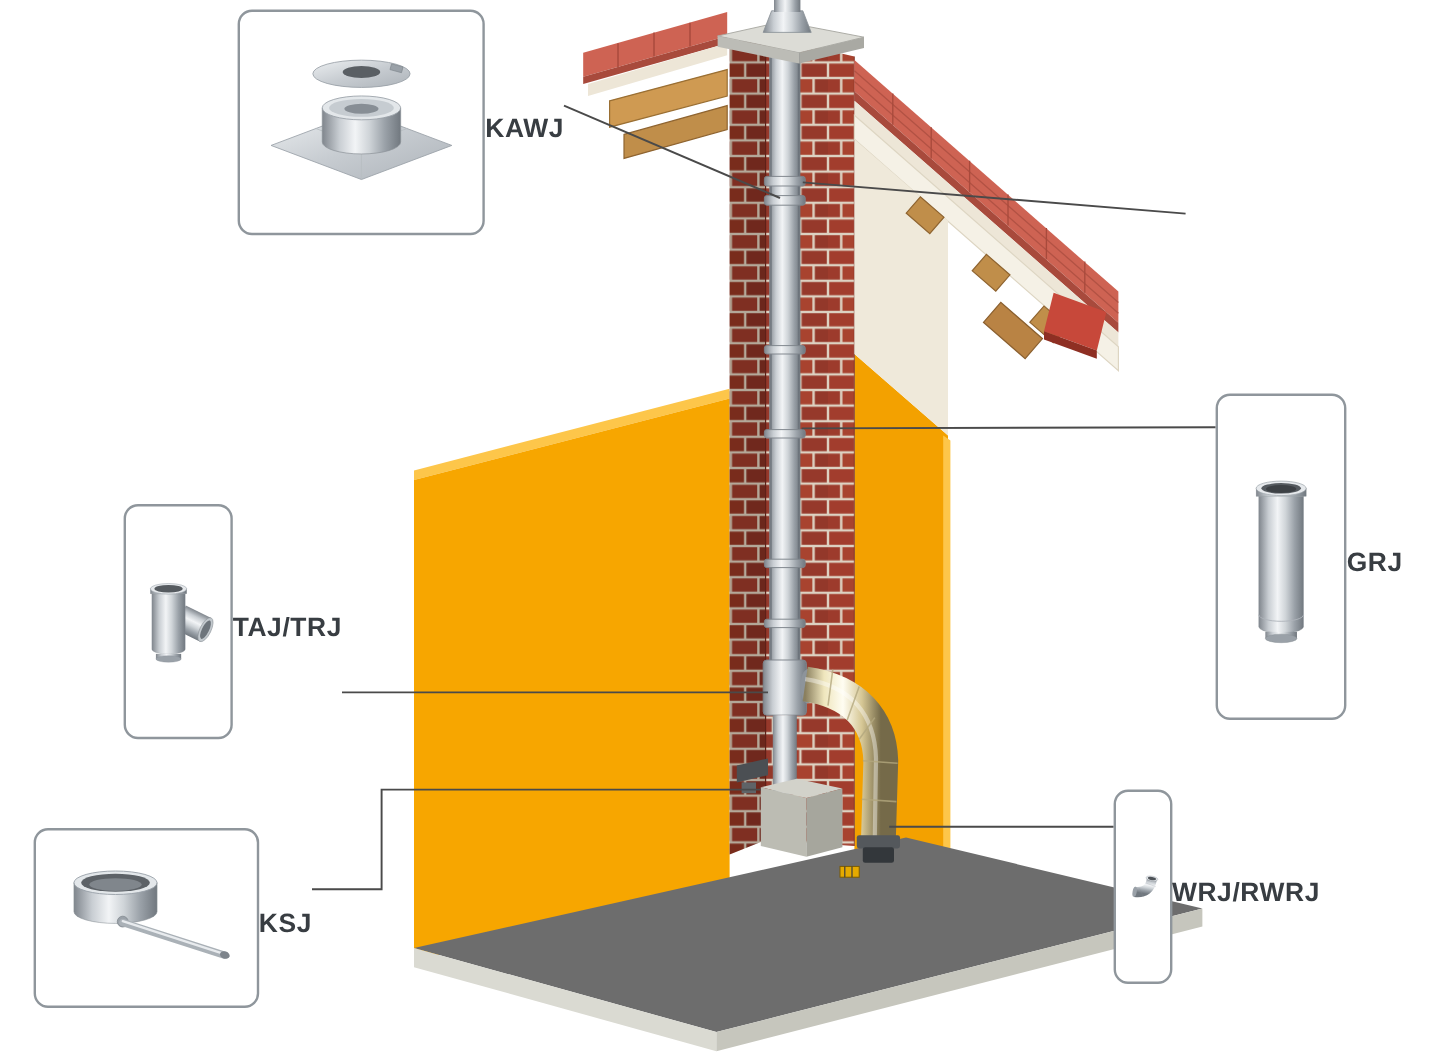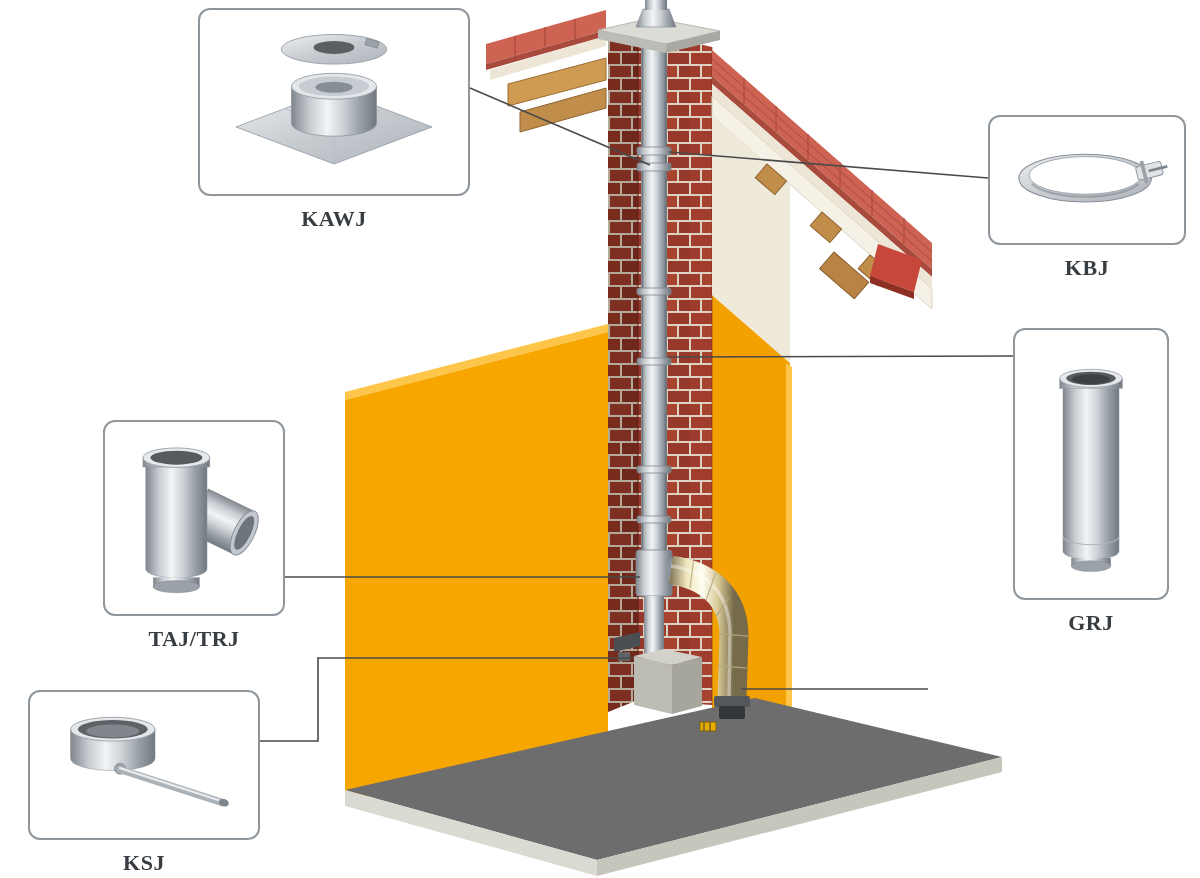--- a/index.html
+++ b/index.html
@@ -1,20 +1,20 @@
 <!DOCTYPE html>
 <html><head>
 <meta charset="utf-8">
 <style>
   * { margin:0; padding:0; box-sizing:border-box; }
   html,body { background:#ffffff; }
   body { font-family:"Liberation Sans", sans-serif; }
   .page { position:relative; width:1200px; height:878px; background:#ffffff; overflow:hidden; }
   .scene { position:absolute; left:0; top:0; width:1200px; height:878px; }
-  .callout { position:absolute; display:flex; flex-direction:column; align-items:center;font-family:Liberation Serif, serif; }
+  .callout { position:absolute; display:flex; flex-direction:row; align-items:center; }
   .box { width:100%; background:#ffffff; border:2px solid #8f969c; border-radius:12px;
          padding:6px; display:flex; align-items:center; justify-content:center; }
   .box svg { width:100%; height:100%; display:block; }
   .label { margin-top:10px; font-weight:700; font-size:22px; letter-spacing:0.5px; color:#383d42; }
   #c-kawj { left:198px; top:8px;   width:272px; } #c-kawj .box { height:188px; }
   #c-kbj  { left:988px; top:115px; width:198px; } #c-kbj  .box { height:130px; }
   #c-grj  { left:1013px; top:328px; width:156px; } #c-grj .box { height:272px; }
   #c-taj  { left:103px; top:420px; width:182px; } #c-taj  .box { height:196px; }
   #c-ksj  { left:28px;  top:690px; width:232px; } #c-ksj  .box { height:150px; }
   #c-wrj  { left:928px; top:658px; width:172px; } #c-wrj  .box { height:162px; }
@@ -197,35 +197,20 @@
         <ellipse cx="134" cy="36" rx="57" ry="16" fill="url(#plateG)" stroke="#99a0a7" stroke-width="1"></ellipse>
         <ellipse cx="134" cy="34" rx="22" ry="7" fill="#5a5f64"></ellipse>
         <g transform="rotate(15 175 30)">
             <rect x="168" y="26" width="14" height="7" fill="#9aa1a8" stroke="#7d848b" stroke-width="0.7"></rect>
           </g>
       </svg>
     </div>
     <div class="label">KAWJ</div>
   </div>
 
-  <div class="callout" id="c-kbj">
-    <div class="box">
-      <svg viewBox="0 0 192 124">
-        <ellipse cx="94" cy="60" rx="72" ry="26" fill="url(#plateG)" stroke="#868d94" stroke-width="1.2"></ellipse>
-        <ellipse cx="94" cy="57" rx="61" ry="20.5" fill="#ffffff" stroke="#98a0a7" stroke-width="1"></ellipse>
-        <path d="M36,66 A61,20.5 0 0 0 152,66" fill="none" stroke="#858c93" stroke-width="2.5" opacity="0.6"></path>
-        <g transform="rotate(-14 166 52)">
-          <rect x="150" y="44" width="28" height="15" rx="3" fill="#dfe3e6" stroke="#8b9298" stroke-width="1"></rect>
-          <rect x="156" y="39" width="4" height="25" fill="#9aa1a8"></rect>
-          <line x1="163" y1="51.5" x2="184" y2="51.5" stroke="#7d848b" stroke-width="3"></line>
-        </g>
-      </svg>
-    </div>
-    <div class="label">KBJ</div>
-  </div>
 
   <div class="callout" id="c-grj">
     <div class="box">
       <svg viewBox="0 0 170 268">
         <rect x="47" y="30" width="76" height="12" fill="url(#steelV)" stroke="#8a9197" stroke-width="0.6"></rect>
         <path d="M51,42 L51,240 A34,10 0 0 0 119,240 L119,42 Z" fill="url(#steelV)" stroke="#8a9197" stroke-width="0.6"></path>
         <path d="M51,222 A34,10 0 0 0 119,222" fill="none" stroke="#aeb4ba" stroke-width="1.4"></path>
         <rect x="61" y="248" width="48" height="10" fill="url(#steelV)"></rect>
         <ellipse cx="85" cy="258" rx="24" ry="6.5" fill="#9aa1a8" stroke="#848b92" stroke-width="0.6"></ellipse>
         <ellipse cx="85" cy="30" rx="38" ry="11" fill="#e6e9ec" stroke="#98a0a7" stroke-width="1"></ellipse>
@@ -264,14 +249,28 @@
         <path d="M37,42 L37,152 A33,9.5 0 0 0 103,152 L103,42 Z" fill="url(#steelV)" stroke="#8a9197" stroke-width="0.6"></path>
         <rect x="45" y="161" width="50" height="10" fill="url(#steelV)"></rect>
         <ellipse cx="70" cy="171" rx="25" ry="6.5" fill="#9aa1a8" stroke="#848b92" stroke-width="0.6"></ellipse>
         <ellipse cx="70" cy="32" rx="36" ry="10.5" fill="#e6e9ec" stroke="#98a0a7" stroke-width="1"></ellipse>
         <ellipse cx="70" cy="32" rx="28" ry="7.5" fill="#565b60"></ellipse>
       </svg>
     </div>
     <div class="label">TAJ/TRJ</div>
   </div>
 
+  <div class="callout" id="c-wrj">
+    <div class="box">
+      <svg viewBox="0 0 170 158">
+        <g transform="rotate(10 92 80)">
+          <path d="M118,40 C119,84 97,106 54,108" fill="none" stroke="url(#steelH)" stroke-width="44"></path>
+          <ellipse cx="54" cy="108" rx="9" ry="22" fill="#9aa1a8"></ellipse>
+          <path d="M97,62 L141,70 M70,88 L96,124" stroke="#848b92" stroke-width="1.3" opacity="0.7" fill="none"></path>
+          <ellipse cx="118" cy="38" rx="26" ry="10.5" fill="#dde1e5" stroke="#8b9298" stroke-width="1.2"></ellipse>
+          <ellipse cx="118" cy="38" rx="18" ry="7" fill="#4e5358"></ellipse>
+        </g>
+      </svg>
+    </div>
+    <div class="label">WRJ/RWRJ</div>
+  </div>
 
 </div>
 
 </body></html>

